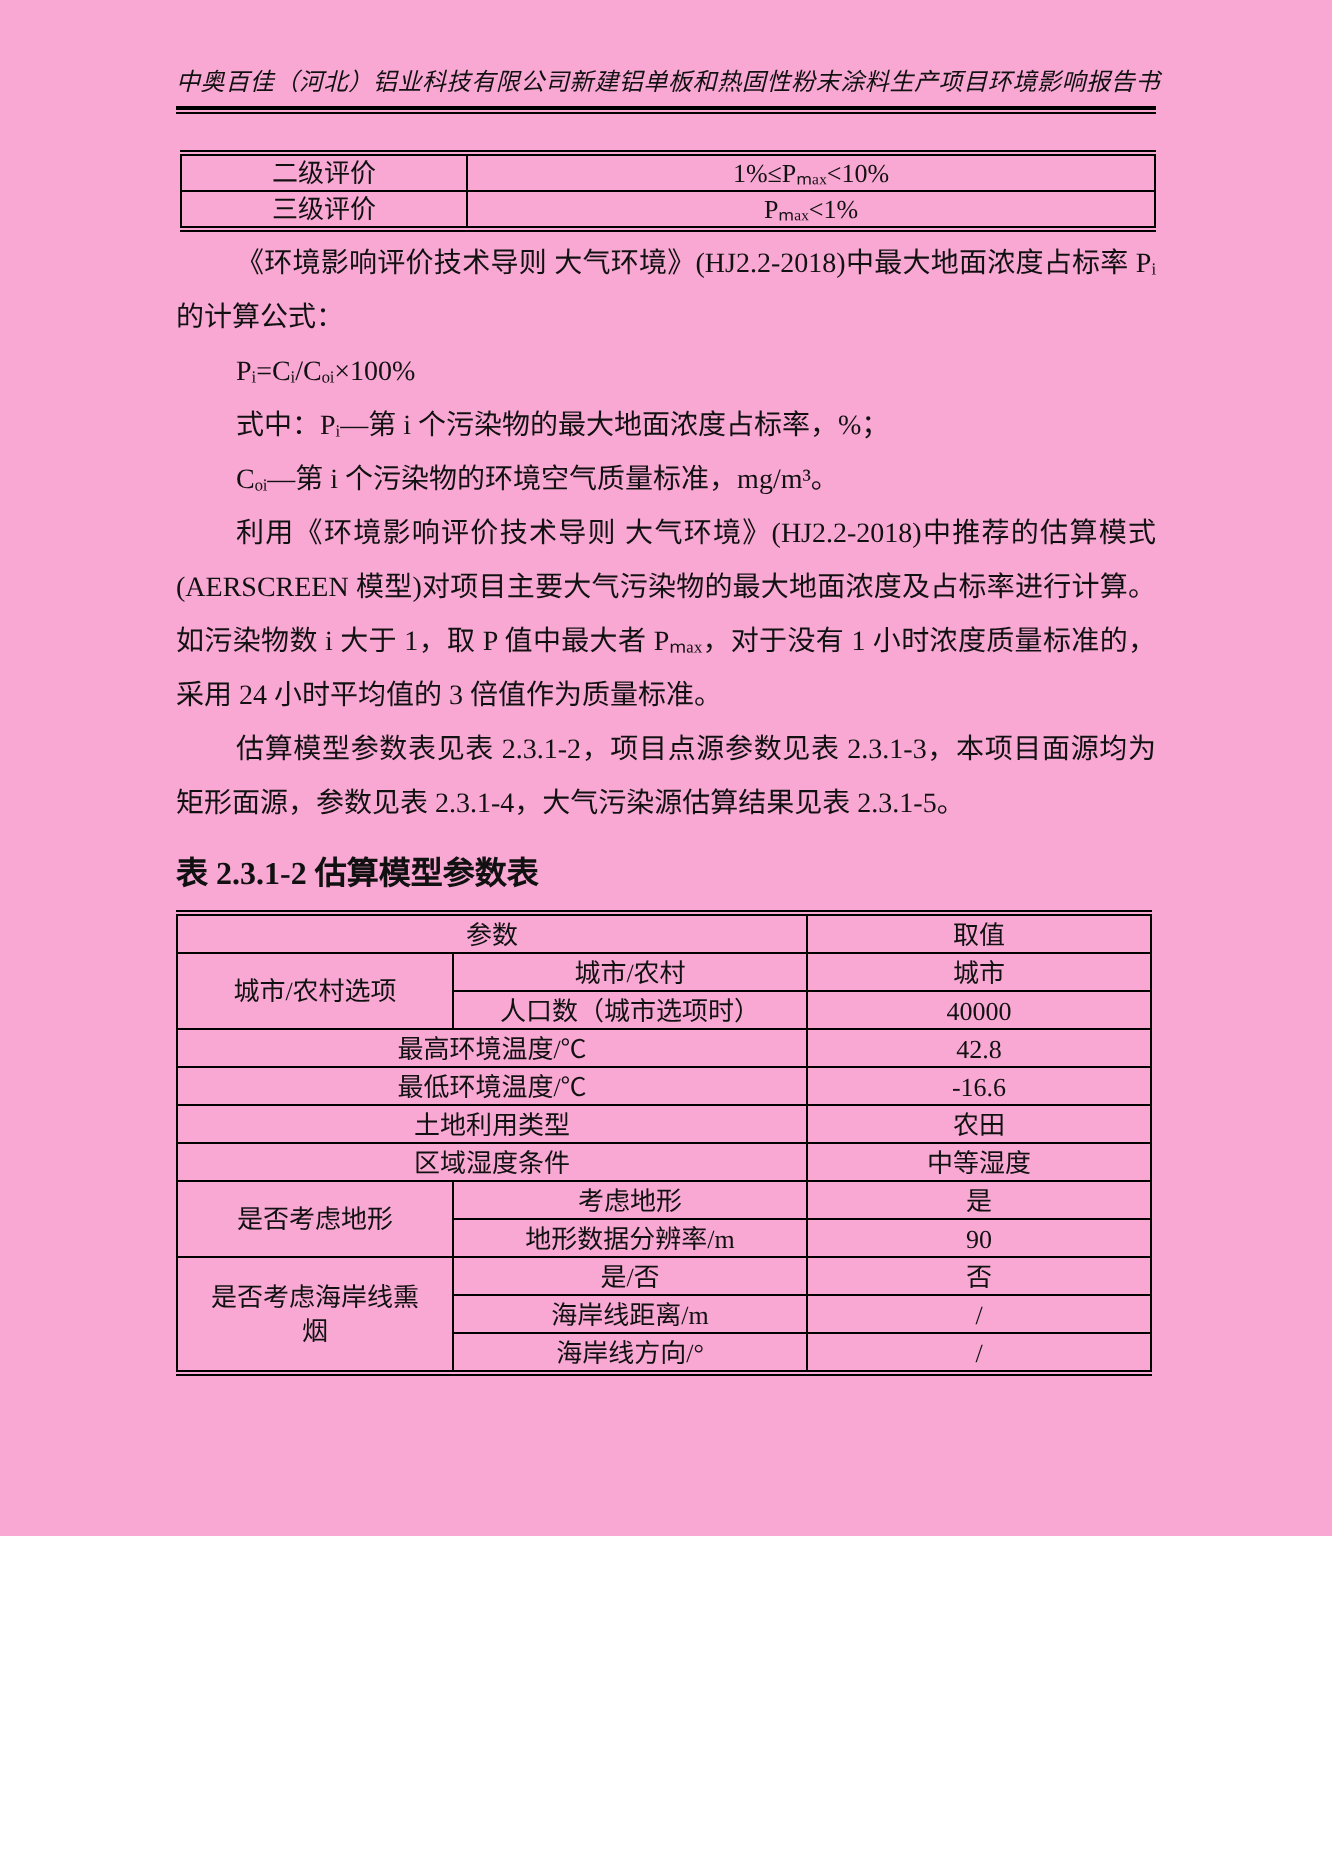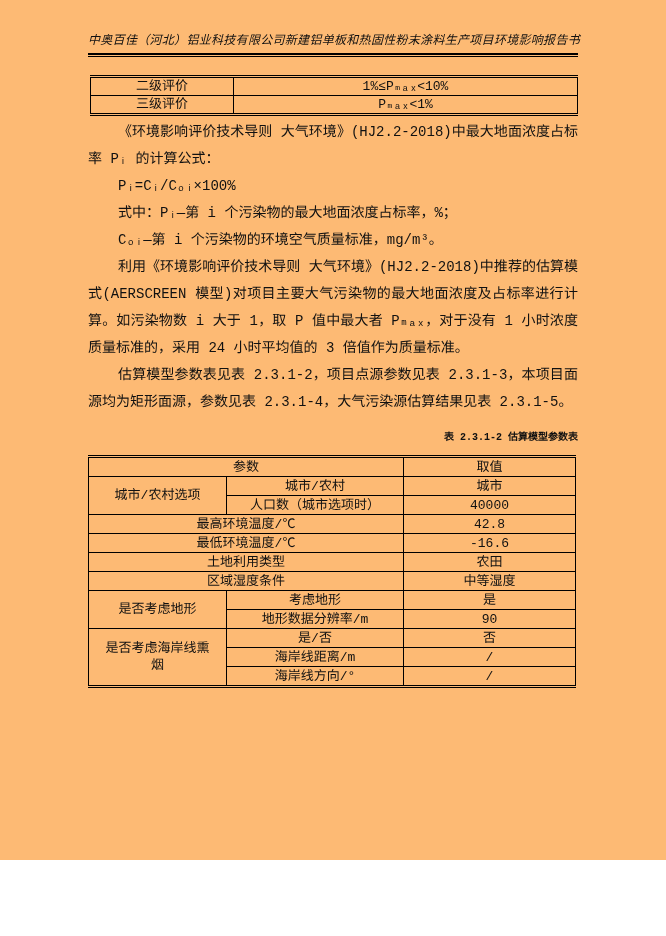--- a/index.html
+++ b/index.html
@@ -1,22 +1,22 @@
 <!DOCTYPE html>
 <html lang="zh-CN"><head>
 <meta charset="utf-8">
 <style>
   html, body { margin: 0; padding: 0; background: #ffffff; }
   .page {
     position: relative;
     width: 666px;
-    height: 860px;
-    background: #fdba74;
+    height: 768px;
+    background: #f9a8d4;
     box-sizing: border-box;
-    font-family: Liberation Mono, monospace;
+    font-family: Liberation Serif, serif;
     color: #111;
     overflow: hidden;
   }
 
   
   .doc-header {
     position: absolute;
     top: 33px; left: 88px; width: 490px;
   }
   .doc-header-title {
@@ -55,23 +55,23 @@
     top: 119px; left: 88px; width: 490px;
     font-size: 14px;
     line-height: 27px;
     text-align: justify;
   }
   .para { margin: 0; text-indent: 30px; }
   .para.no-justify { text-align: left; }
 
   .table-caption {
     margin: 12px 0 7px 0;
-    text-align: right;
+    text-align: left;
     font-weight: bold;
-    font-size: 10px;
+    font-size: 16px;
     line-height: 20px;
     text-indent: 0;
   }
 
   
   .param-table {
     width: 488px;
     border-collapse: collapse;
     table-layout: fixed;
     font-size: 13px;

